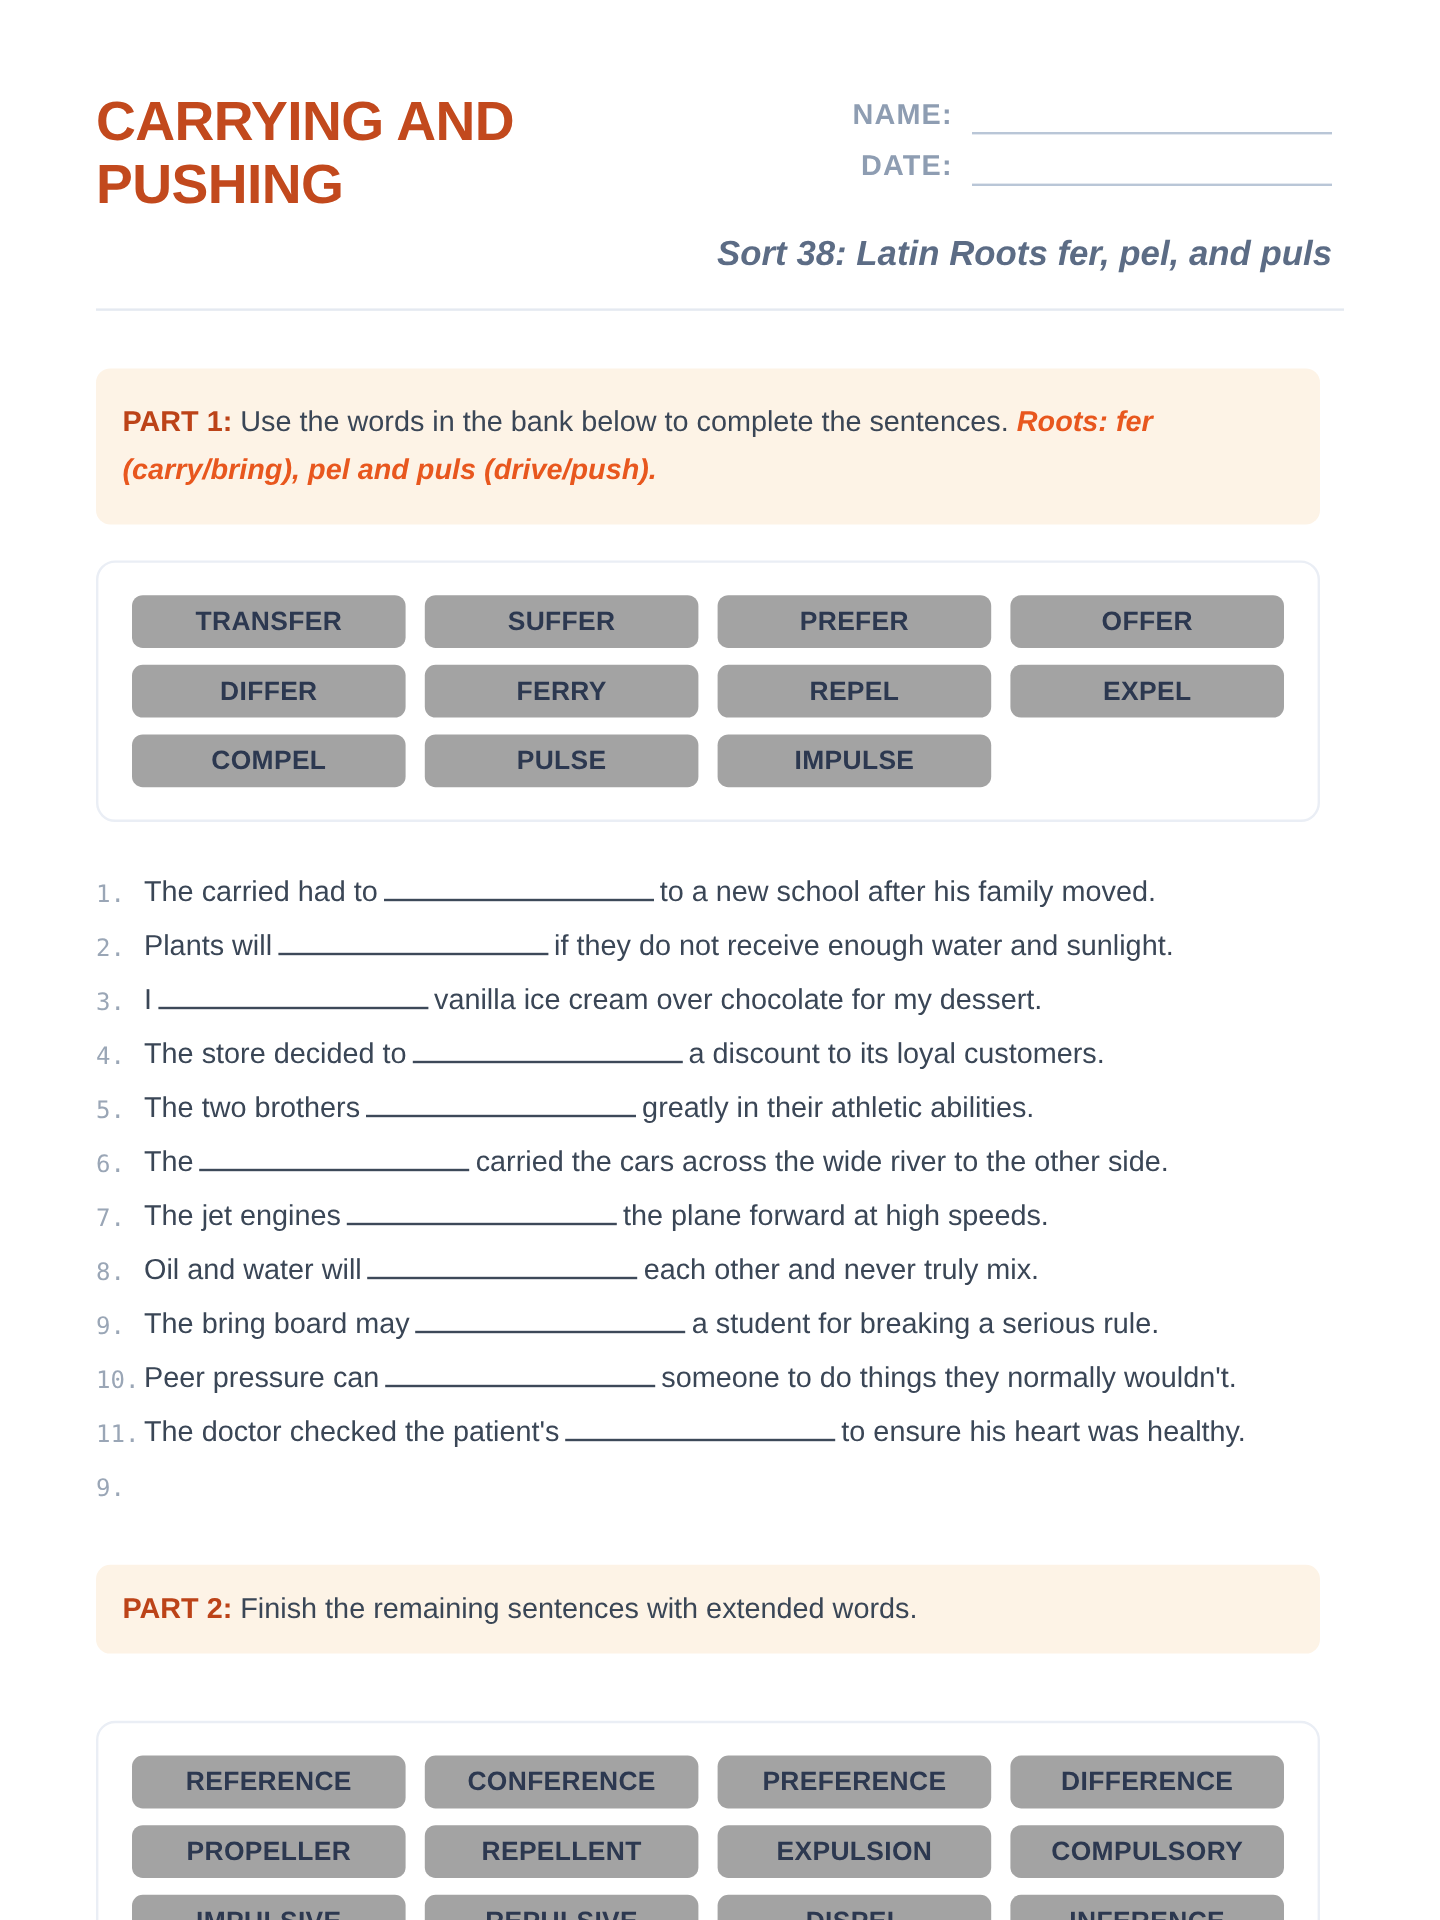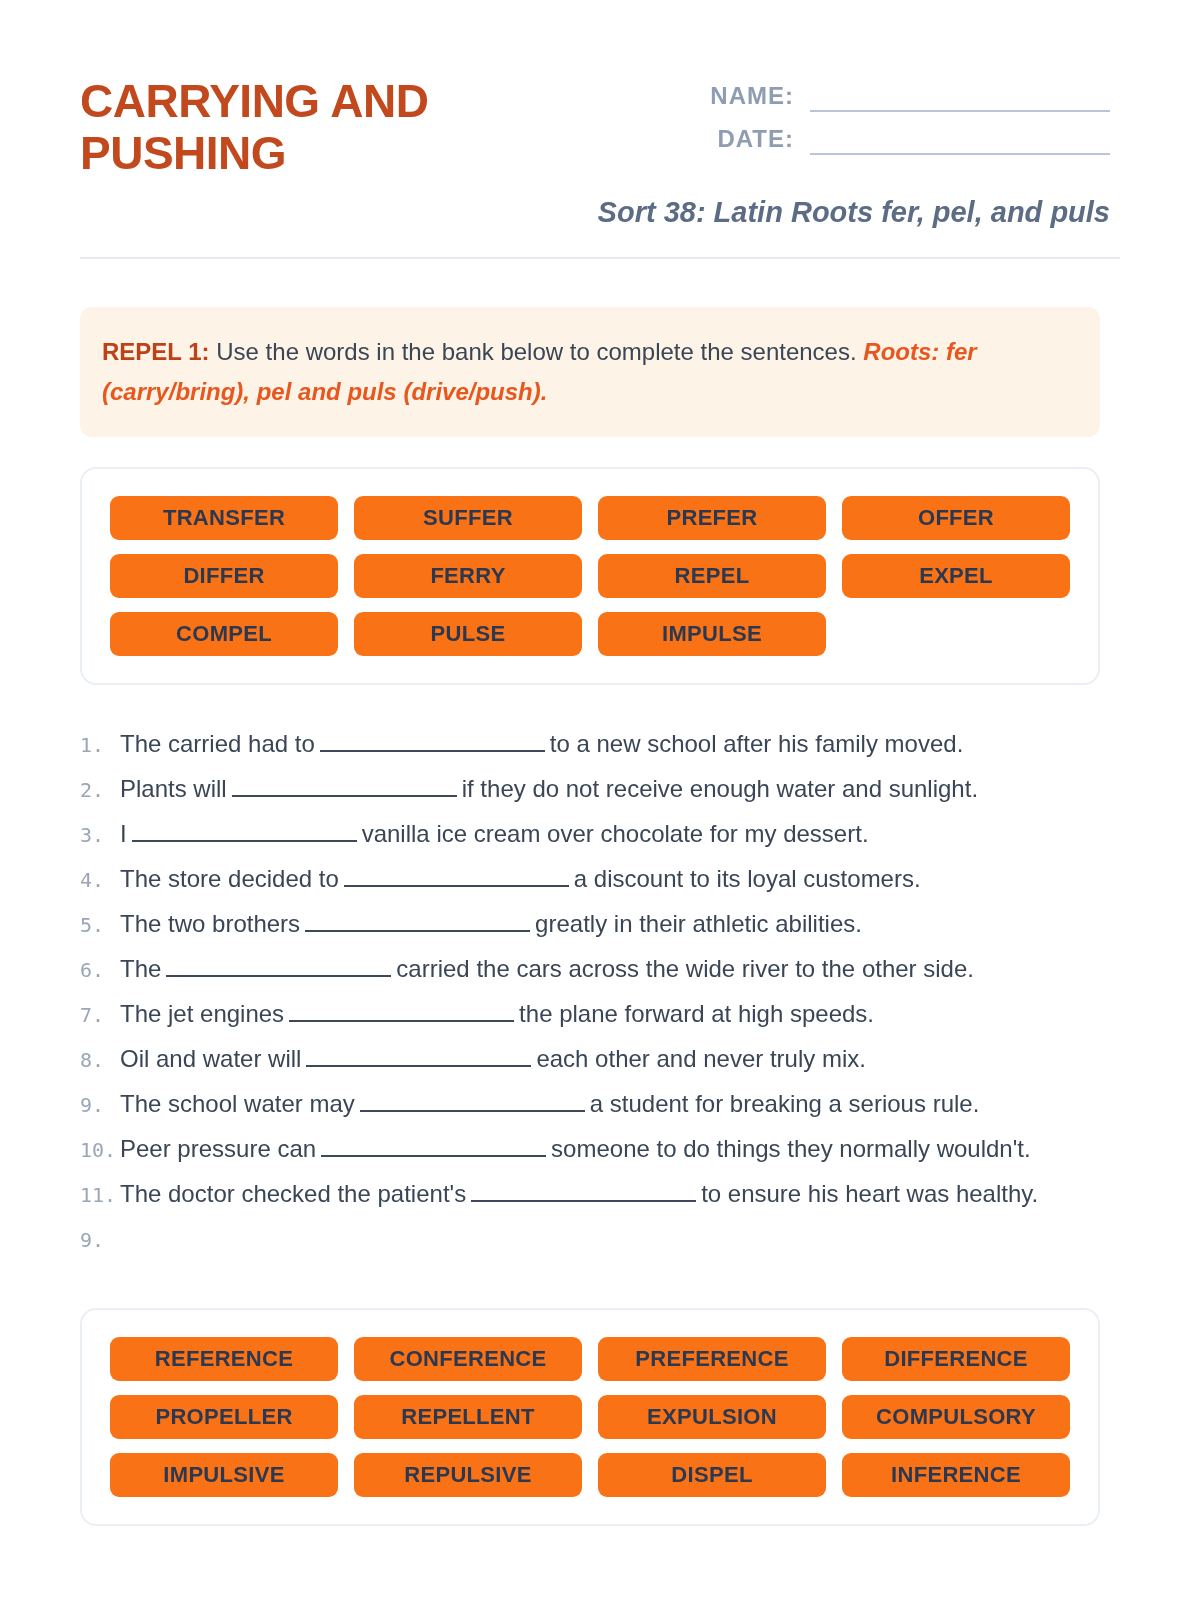--- a/index.html
+++ b/index.html
@@ -25,21 +25,21 @@
   .part-box { width:1020px; background:#FDF3E6; border-radius:12px; margin-top:48px;
               padding:25px 22px; font-size:24px; line-height:40px; color:#3A4656; }
   .part-box.compact { margin-top:52px; padding:17px 22px; }
   .part-label { color:#BC4318; font-weight:800; }
   .roots-note { color:#E8571E; font-weight:700; font-style:italic; }
 
   
   .bank-card { width:1020px; margin-top:30px; background:#fff; border:2px solid #EAEEF5;
                border-radius:16px; padding:27px 28px; }
   .bank-grid { display:grid; grid-template-columns:repeat(4,1fr); gap:14px 16px; }
-  .chip { height:44px; background:#f97316; border-radius:9px; display:flex;
+  .chip { height:44px; background:#a3a3a3; border-radius:9px; display:flex;
           align-items:center; justify-content:center; font-size:22px; font-weight:700;
           letter-spacing:0.3px; color:#2C3850; }
 
   
   .sentences { margin-top:44px; width:1040px; }
   .sentence { display:flex; align-items:flex-start; margin-bottom:15px; }
   .s-num { width:40px; flex-shrink:0; font-family:"DejaVu Sans Mono", monospace;
            font-size:20px; color:#9AA6B6; padding-top:4px; }
   .s-text { font-size:24px; line-height:30px; color:#3A4656; max-width:985px; }
   .blank { display:inline-block; width:225px; height:22px;
@@ -63,21 +63,21 @@
         <span class="fill-label">DATE:</span>
         <span class="fill-line"></span>
       </div>
     </div>
   </div>
 
   <div class="subtitle">Sort 38: Latin Roots fer, pel, and puls</div>
   <div class="divider"></div>
 
   <div class="part-box">
-    <span class="part-label">REPEL 1:</span>
+    <span class="part-label">PART 1:</span>
     <span>Use the words in the bank below to complete the sentences.</span>
     <span class="roots-note">Roots: fer (carry/bring), pel and puls (drive/push).</span>
   </div>
 
   <div class="bank-card">
     <div class="bank-grid">
 
         <div class="chip">TRANSFER</div>
 
         <div class="chip">SUFFER</div>
@@ -140,38 +140,42 @@
         <span class="s-text"><span>The jet engines</span><span class="blank"></span><span>the plane forward at high speeds.</span></span>
       </div>
 
       <div class="sentence">
         <span class="s-num">8.</span>
         <span class="s-text"><span>Oil and water will</span><span class="blank"></span><span>each other and never truly mix.</span></span>
       </div>
 
       <div class="sentence">
         <span class="s-num">9.</span>
-        <span class="s-text"><span>The school water may</span><span class="blank"></span><span>a student for breaking a serious rule.</span></span>
+        <span class="s-text"><span>The bring board may</span><span class="blank"></span><span>a student for breaking a serious rule.</span></span>
       </div>
 
       <div class="sentence">
         <span class="s-num">10.</span>
         <span class="s-text"><span>Peer pressure can</span><span class="blank"></span><span>someone to do things they normally wouldn't.</span></span>
       </div>
 
       <div class="sentence">
         <span class="s-num">11.</span>
         <span class="s-text"><span>The doctor checked the patient's</span><span class="blank"></span><span>to ensure his heart was healthy.</span></span>
       </div>
 
       <div class="sentence">
         <span class="s-num">9.</span>
       </div>
     </div>
 
+  <div class="part-box compact">
+    <span class="part-label">PART 2:</span>
+    <span>Finish the remaining sentences with extended words.</span>
+  </div>
 
   <div class="bank-card bank2">
     <div class="bank-grid">
 
         <div class="chip">REFERENCE</div>
 
         <div class="chip">CONFERENCE</div>
 
         <div class="chip">PREFERENCE</div>
 

